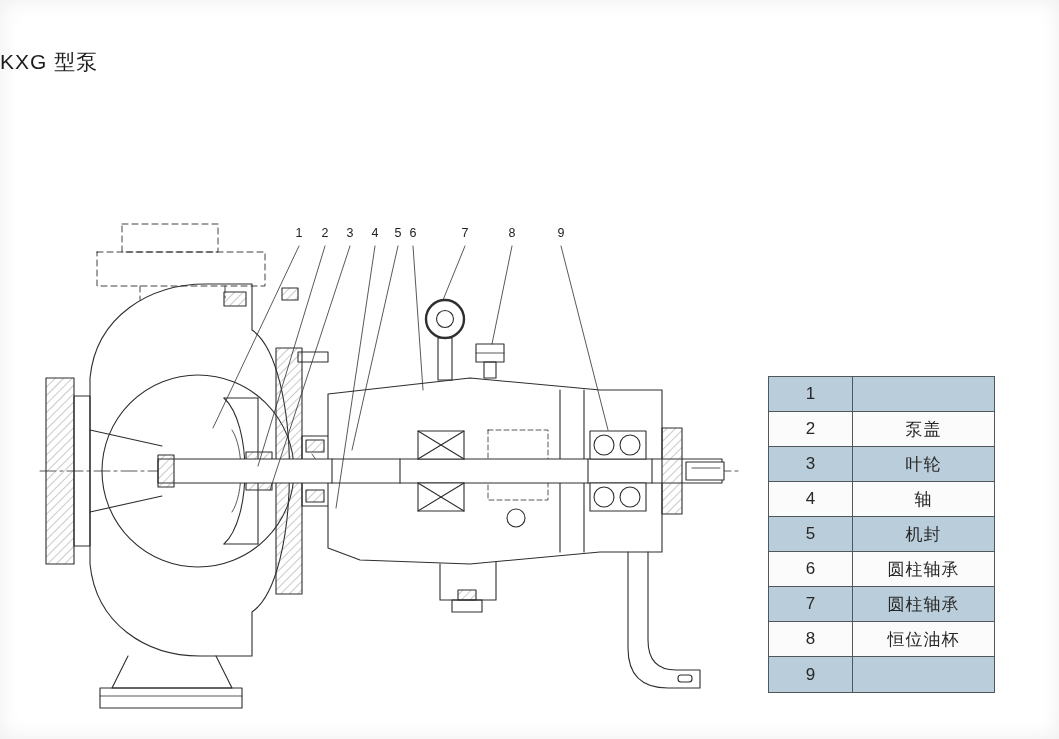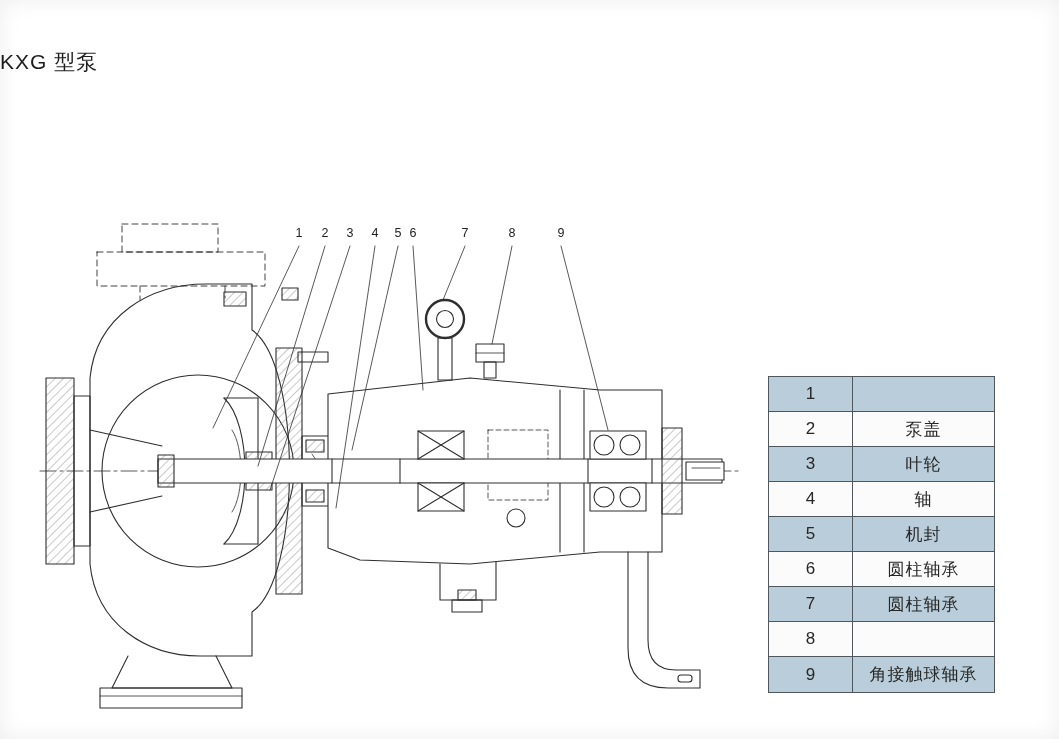--- a/index.html
+++ b/index.html
@@ -215,21 +215,21 @@
         <div class="pcell pname">圆柱轴承</div>
       </div>
 
       <div class="prow">
         <div class="pcell pno">7</div>
         <div class="pcell pname">圆柱轴承</div>
       </div>
 
       <div class="prow">
         <div class="pcell pno">8</div>
+        <div class="pcell pname">恒位油杯</div>
       </div>
 
       <div class="prow">
         <div class="pcell pno">9</div>
-        <div class="pcell pname">角接触球轴承</div>
       </div>
     </div>
 
 </div>
 
 </body></html>

